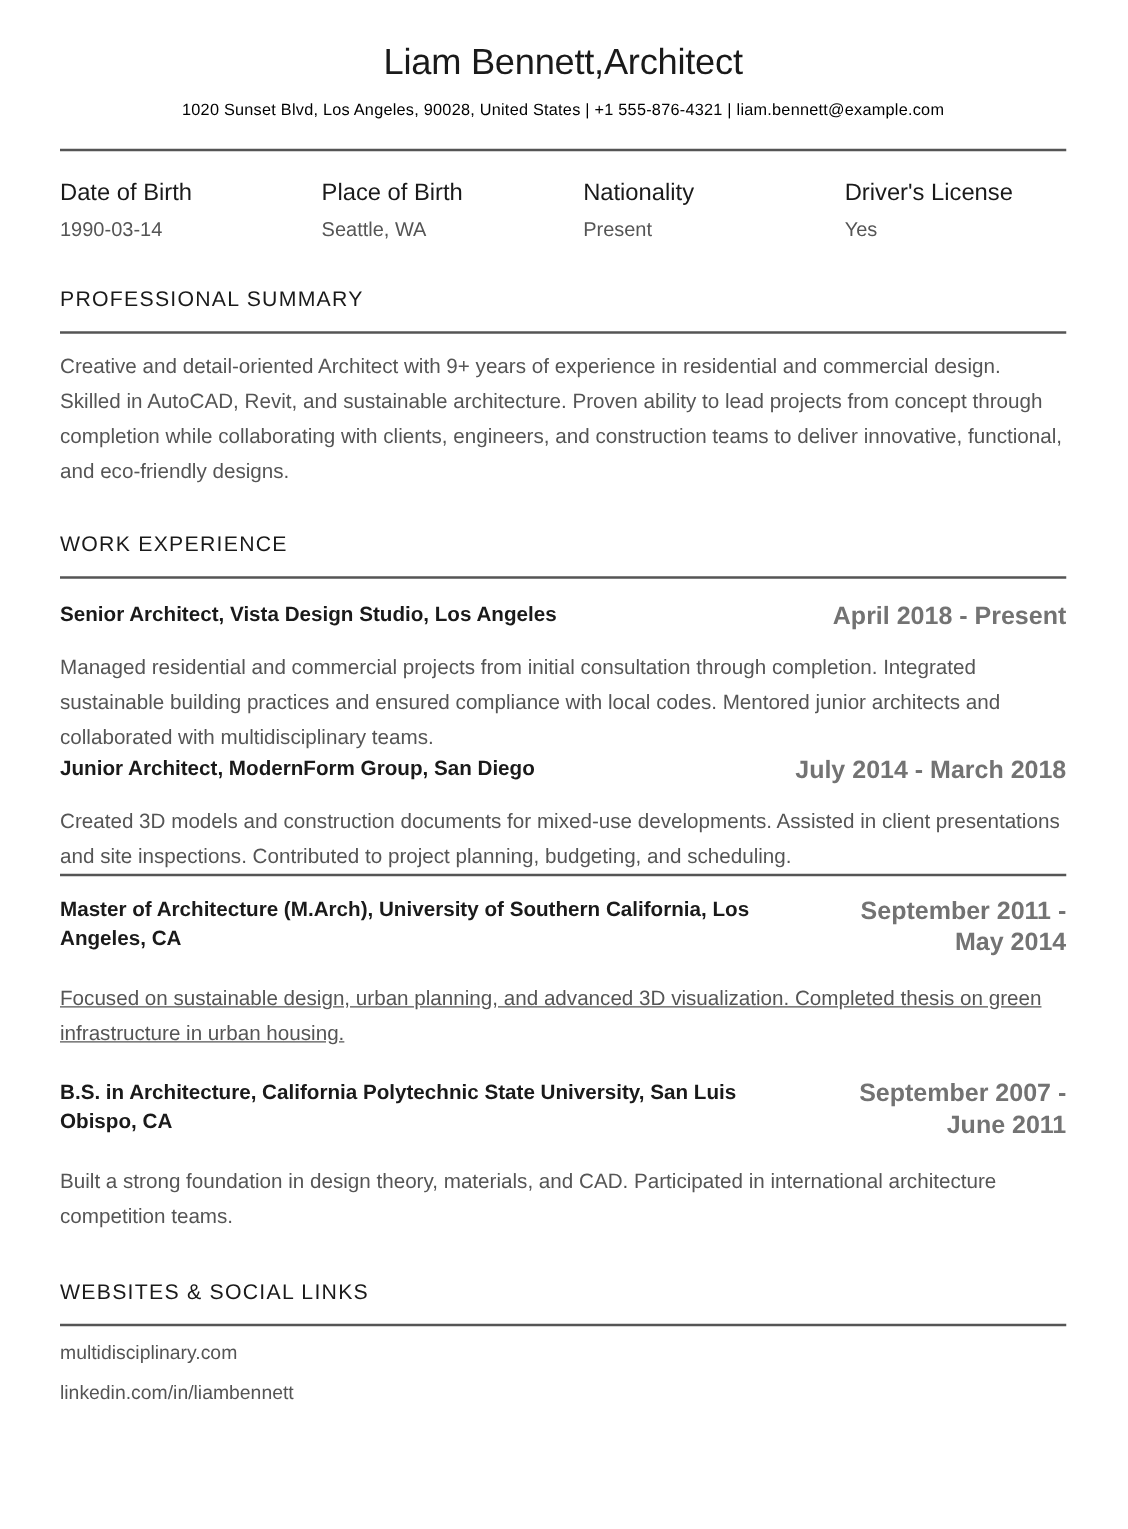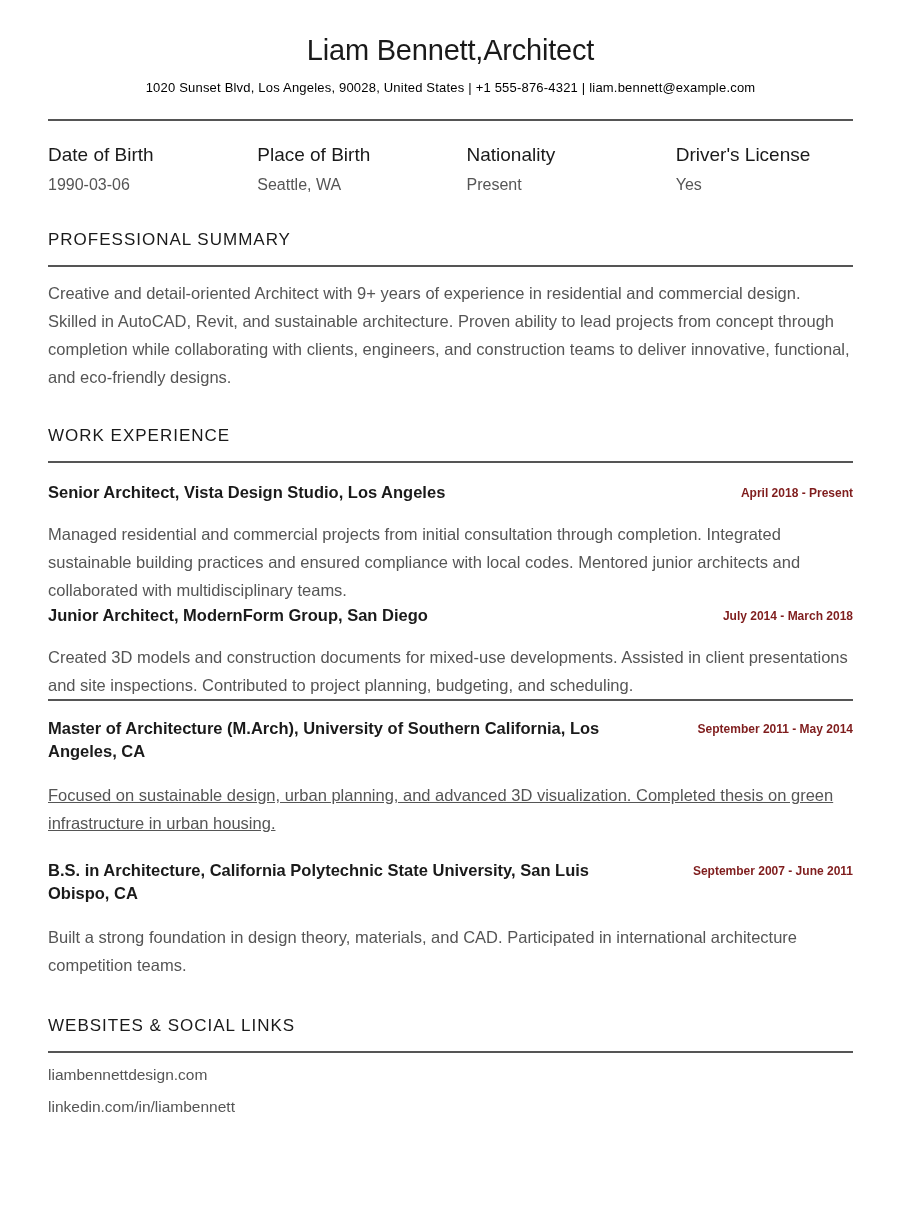--- a/index.html
+++ b/index.html
@@ -87,23 +87,23 @@
       justify-content: space-between;
       align-items: flex-start;
     }
     .entry-title {
       font-size: 16.5px;
       font-weight: bold;
       color: #1a1a1a;
       line-height: 23px;
     }
     .entry-date {
-      font-size: 12px;
+      font-size: 20px;
       font-weight: bold;
-      color: #7f1d1d;
+      color: #737373;
       line-height: 25px;
       text-align: right;
     }
     .exp1 { margin-top: 18px; }
     .exp1 .para { margin-top: 14px; }
     .exp2 { }
     .exp2 .para { margin-top: 14px; }
     .edu .entry-title { width: 590px; }
     .edu .entry-date { width: 190px; }
     .edu1 { margin-top: 16px; }
@@ -128,21 +128,21 @@
 
 <div class="page">
 
   <div class="name">Liam Bennett,Architect</div>
   <div class="contact">1020 Sunset Blvd, Los Angeles, 90028, United States | +1 555-876-4321 | liam.bennett@example.com</div>
   <div class="rule top"></div>
 
   <div class="personal">
     <div class="col">
       <div class="label">Date of Birth</div>
-      <div class="value">1990-03-06</div>
+      <div class="value">1990-03-14</div>
     </div>
     <div class="col">
       <div class="label">Place of Birth</div>
       <div class="value">Seattle, WA</div>
     </div>
     <div class="col">
       <div class="label">Nationality</div>
       <div class="value">Present</div>
     </div>
     <div class="col">
@@ -195,19 +195,19 @@
         <div class="entry-date">September 2007 - June 2011</div>
       </div>
       <div class="para">Built a strong foundation in design theory, materials, and CAD. Participated in international architecture competition teams.</div>
     </div>
   </div>
 
   <div class="section sec-links">
     <div class="section-title">WEBSITES &amp; SOCIAL LINKS</div>
     <div class="rule"></div>
     <div class="links">
-      <a class="link">liambennettdesign.com</a>
+      <a class="link">multidisciplinary.com</a>
       <a class="link">linkedin.com/in/liambennett</a>
 
     </div>
   </div>
 
 </div>
 
 </body></html>

